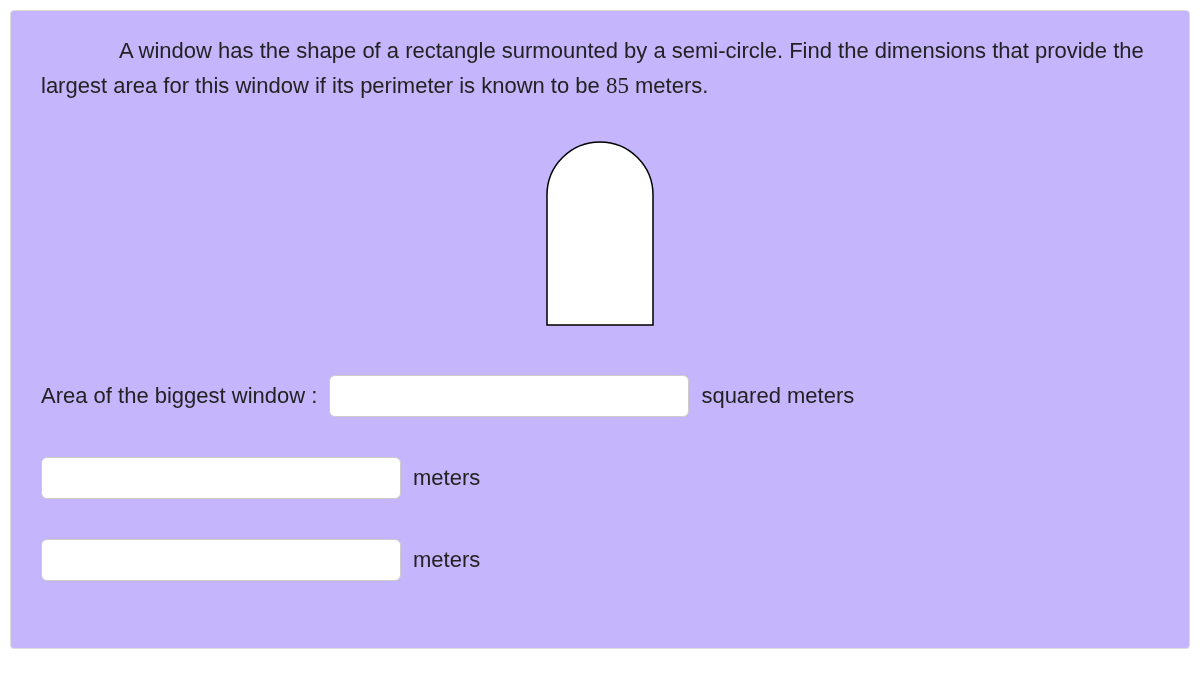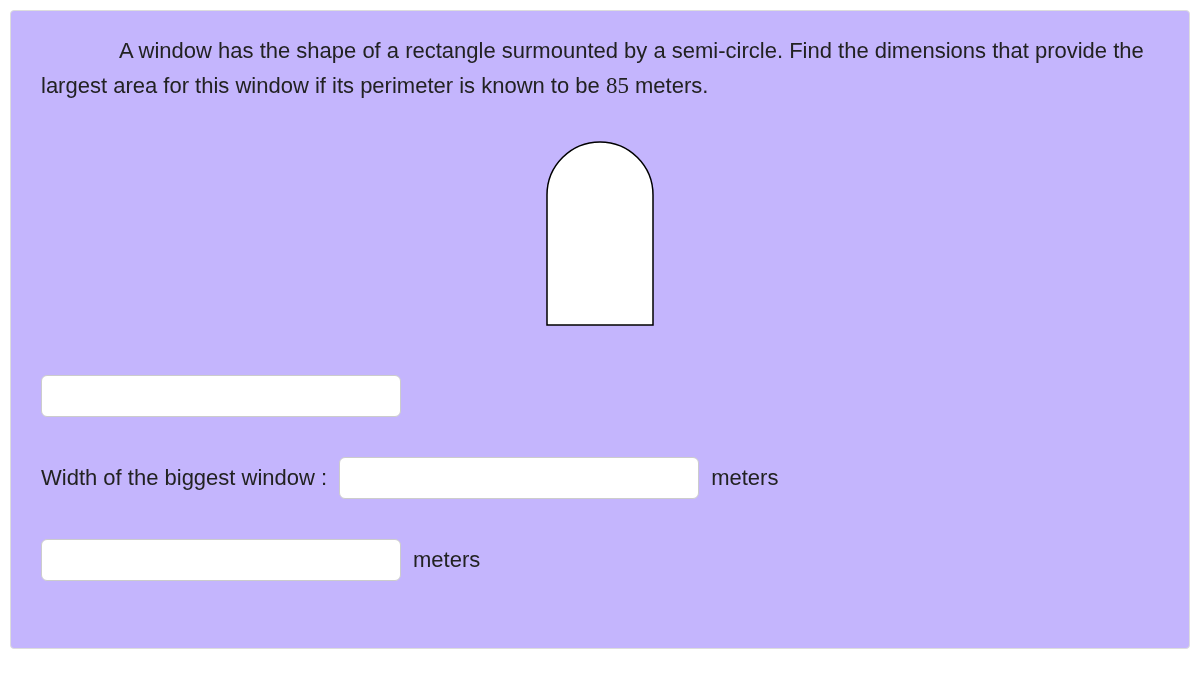--- a/index.html
+++ b/index.html
@@ -68,25 +68,26 @@
     <span class="indent"></span><span>A window has the shape of a rectangle surmounted by a semi-circle. Find the dimensions that provide the largest area for this window if its perimeter is known to be </span><span class="perimeter-value">85</span><span> meters.</span>
   </p>
 
   <div class="diagram-wrapper">
     <svg width="140" height="210" viewBox="0 0 140 210">
       <path d="M 17 70 A 53 53 0 0 1 123 70 L 123 200 L 17 200 Z" fill="#ffffff" stroke="#000000" stroke-width="1.5"></path>
     </svg>
   </div>
 
   <div class="answer-row">
+    <label>Area of the biggest window :</label>
     <input type="text" class="answer-input" value="" style="">
+    <span class="unit">squared meters</span>
   </div>
 
   <div class="answer-row">
-    <label>Width of the biggest window :</label>
     <input type="text" class="answer-input" value="" style="">
     <span class="unit">meters</span>
   </div>
 
   <div class="answer-row">
     <input type="text" class="answer-input" value="" style="">
     <span class="unit">meters</span>
   </div>
 </div>
 

